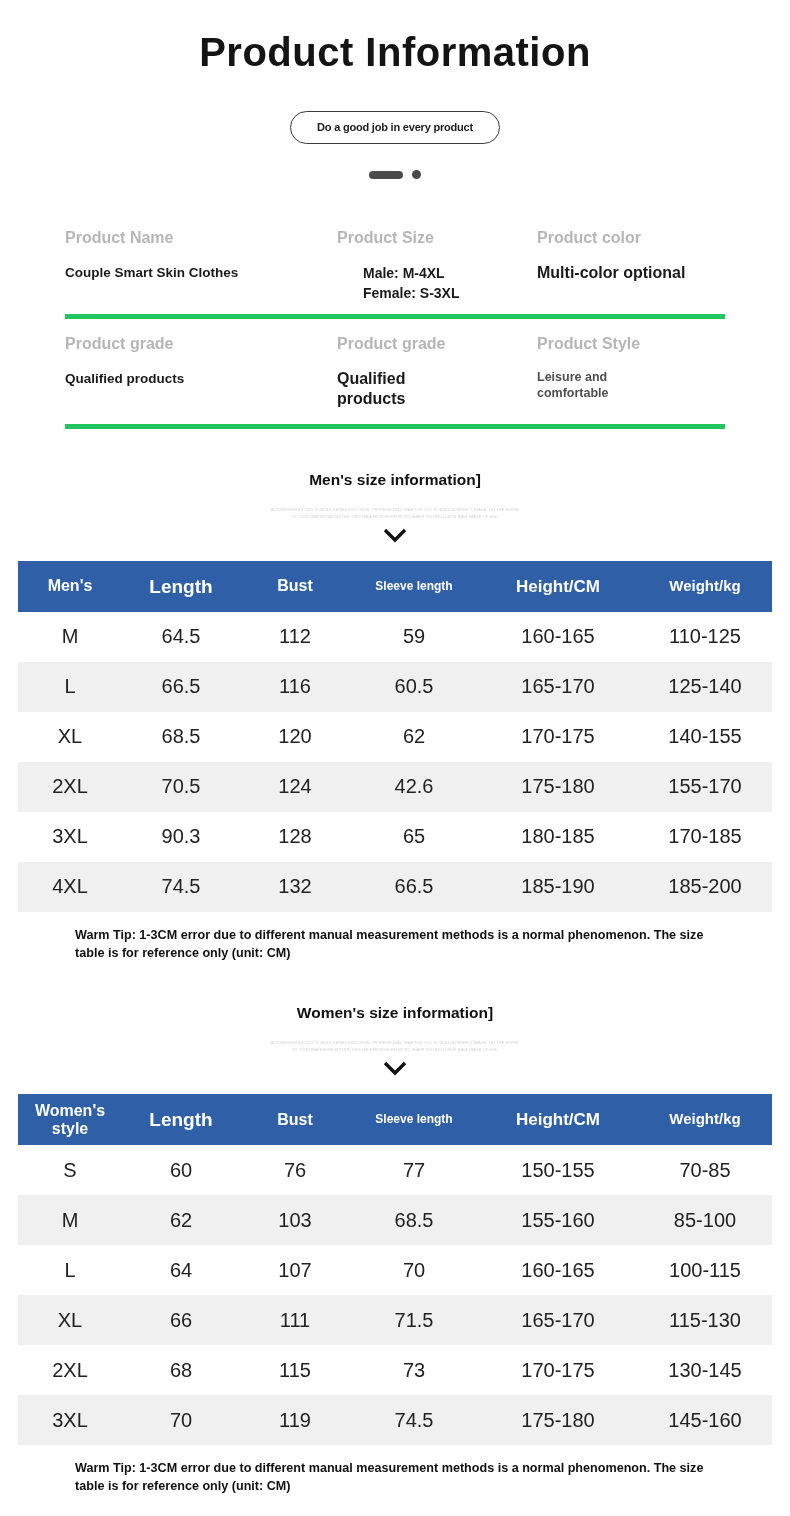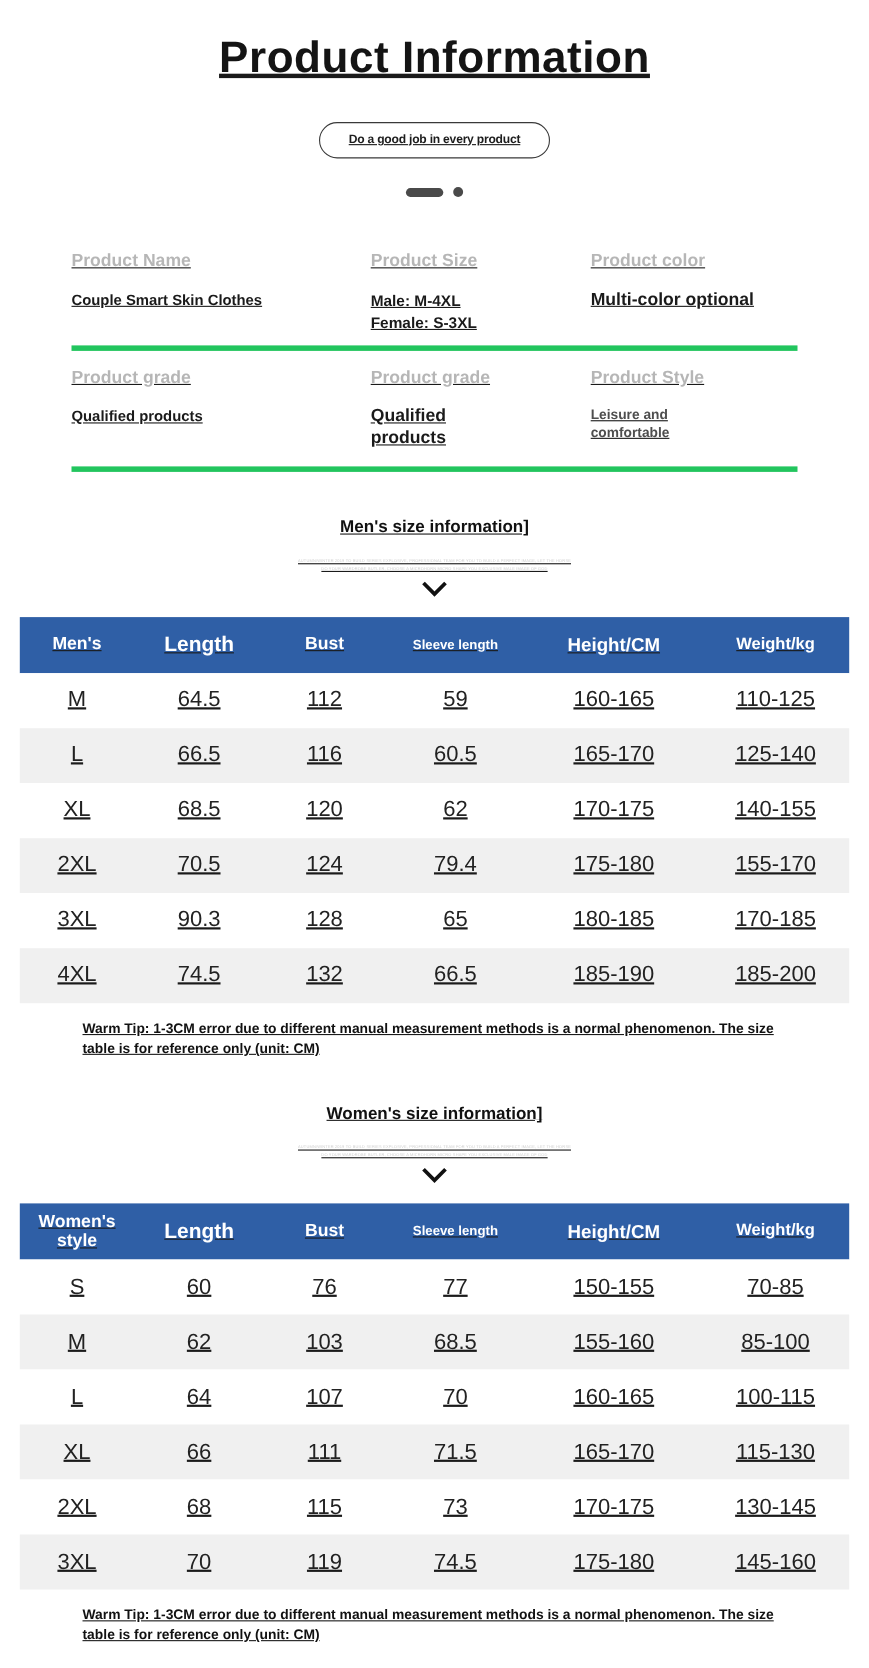--- a/index.html
+++ b/index.html
@@ -3,21 +3,21 @@
 <meta charset="utf-8">
 <style>
   * { margin:0; padding:0; box-sizing:border-box; }
   html, body {
     width:790px;
     background:#ffffff;
     font-family:"Liberation Sans", sans-serif;
     color:#1a1a1a;
     -webkit-font-smoothing:antialiased;
   }
-  .page { width:790px; min-height:1516px; position:relative; background:#fff;text-decoration:underline; }
+  .page { width:790px; min-height:1516px; position:relative; background:#fff; }
 
   
   .title {
     text-align:center;
     font-size:40px;
     font-weight:bold;
     letter-spacing:0.5px;
     color:#141414;
     padding-top:30px;
   }
@@ -52,21 +52,21 @@
   }
   .spec-value {
     font-size:13.5px;
     font-weight:bold;
     color:#1a1a1a;
     margin-top:16px;
     line-height:1.42;
   }
   .spec-value.big { font-size:16px; line-height:1.3; }
   .spec-value.muted { color:#4e4e4e; font-weight:bold; font-size:12.5px; line-height:1.35; }
-  .spec-value.sz { font-size:14px; line-height:1.45; }
+  .spec-value.sz { font-size:14px; line-height:1.45;margin-left:26px; }
 
   
   .sec-head {
     text-align:center;
     font-size:15.5px;
     font-weight:bold;
     color:#111;
     margin-top:42px;
   }
   .micro {
@@ -219,21 +219,21 @@
           <div class="td c1">68.5</div>
           <div class="td c2">120</div>
           <div class="td c3">62</div>
           <div class="td c4">170-175</div>
           <div class="td c5">140-155</div>
         </div>
         <div class="trow alt">
           <div class="td c0">2XL</div>
           <div class="td c1">70.5</div>
           <div class="td c2">124</div>
-          <div class="td c3">79.4</div>
+          <div class="td c3">42.6</div>
           <div class="td c4">175-180</div>
           <div class="td c5">155-170</div>
         </div>
         <div class="trow">
           <div class="td c0">3XL</div>
           <div class="td c1">90.3</div>
           <div class="td c2">128</div>
           <div class="td c3">65</div>
           <div class="td c4">180-185</div>
           <div class="td c5">170-185</div>

